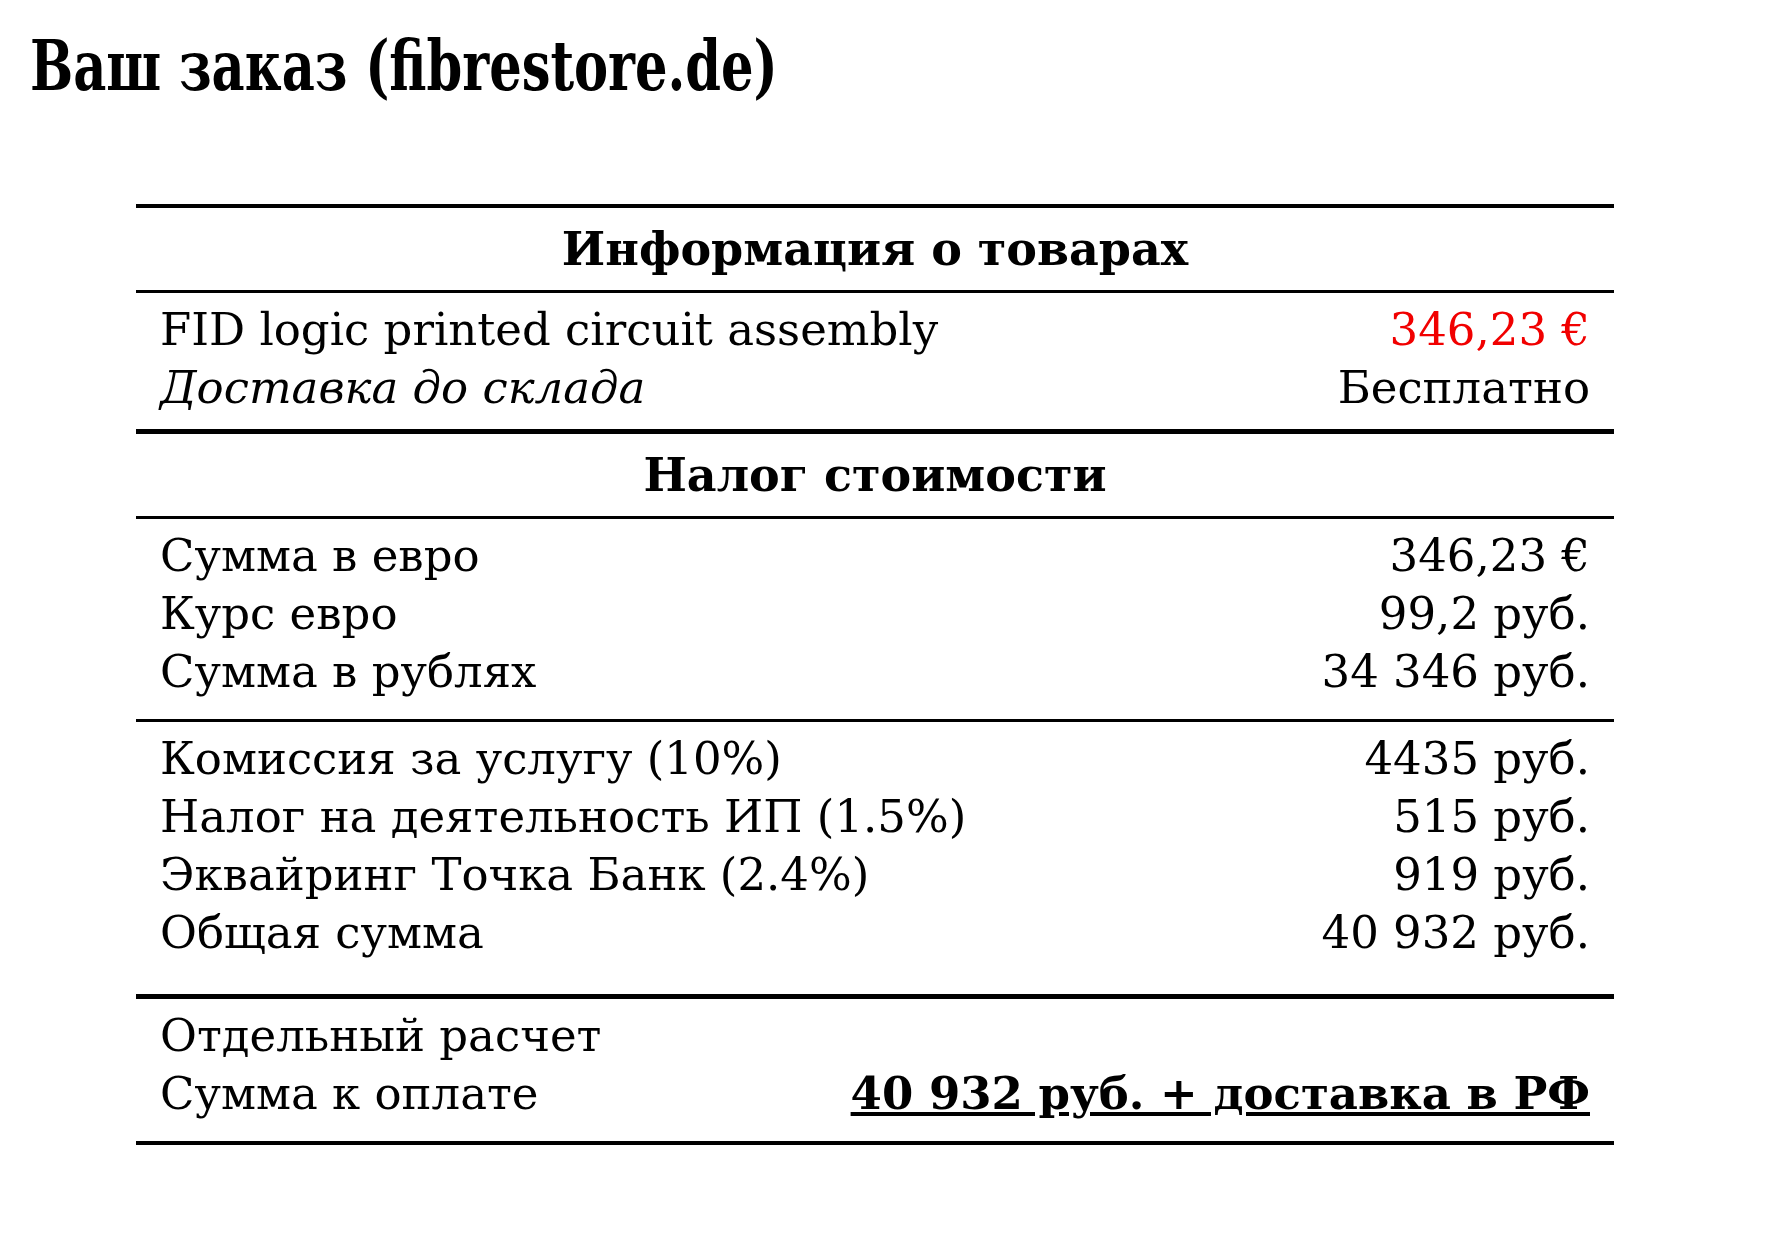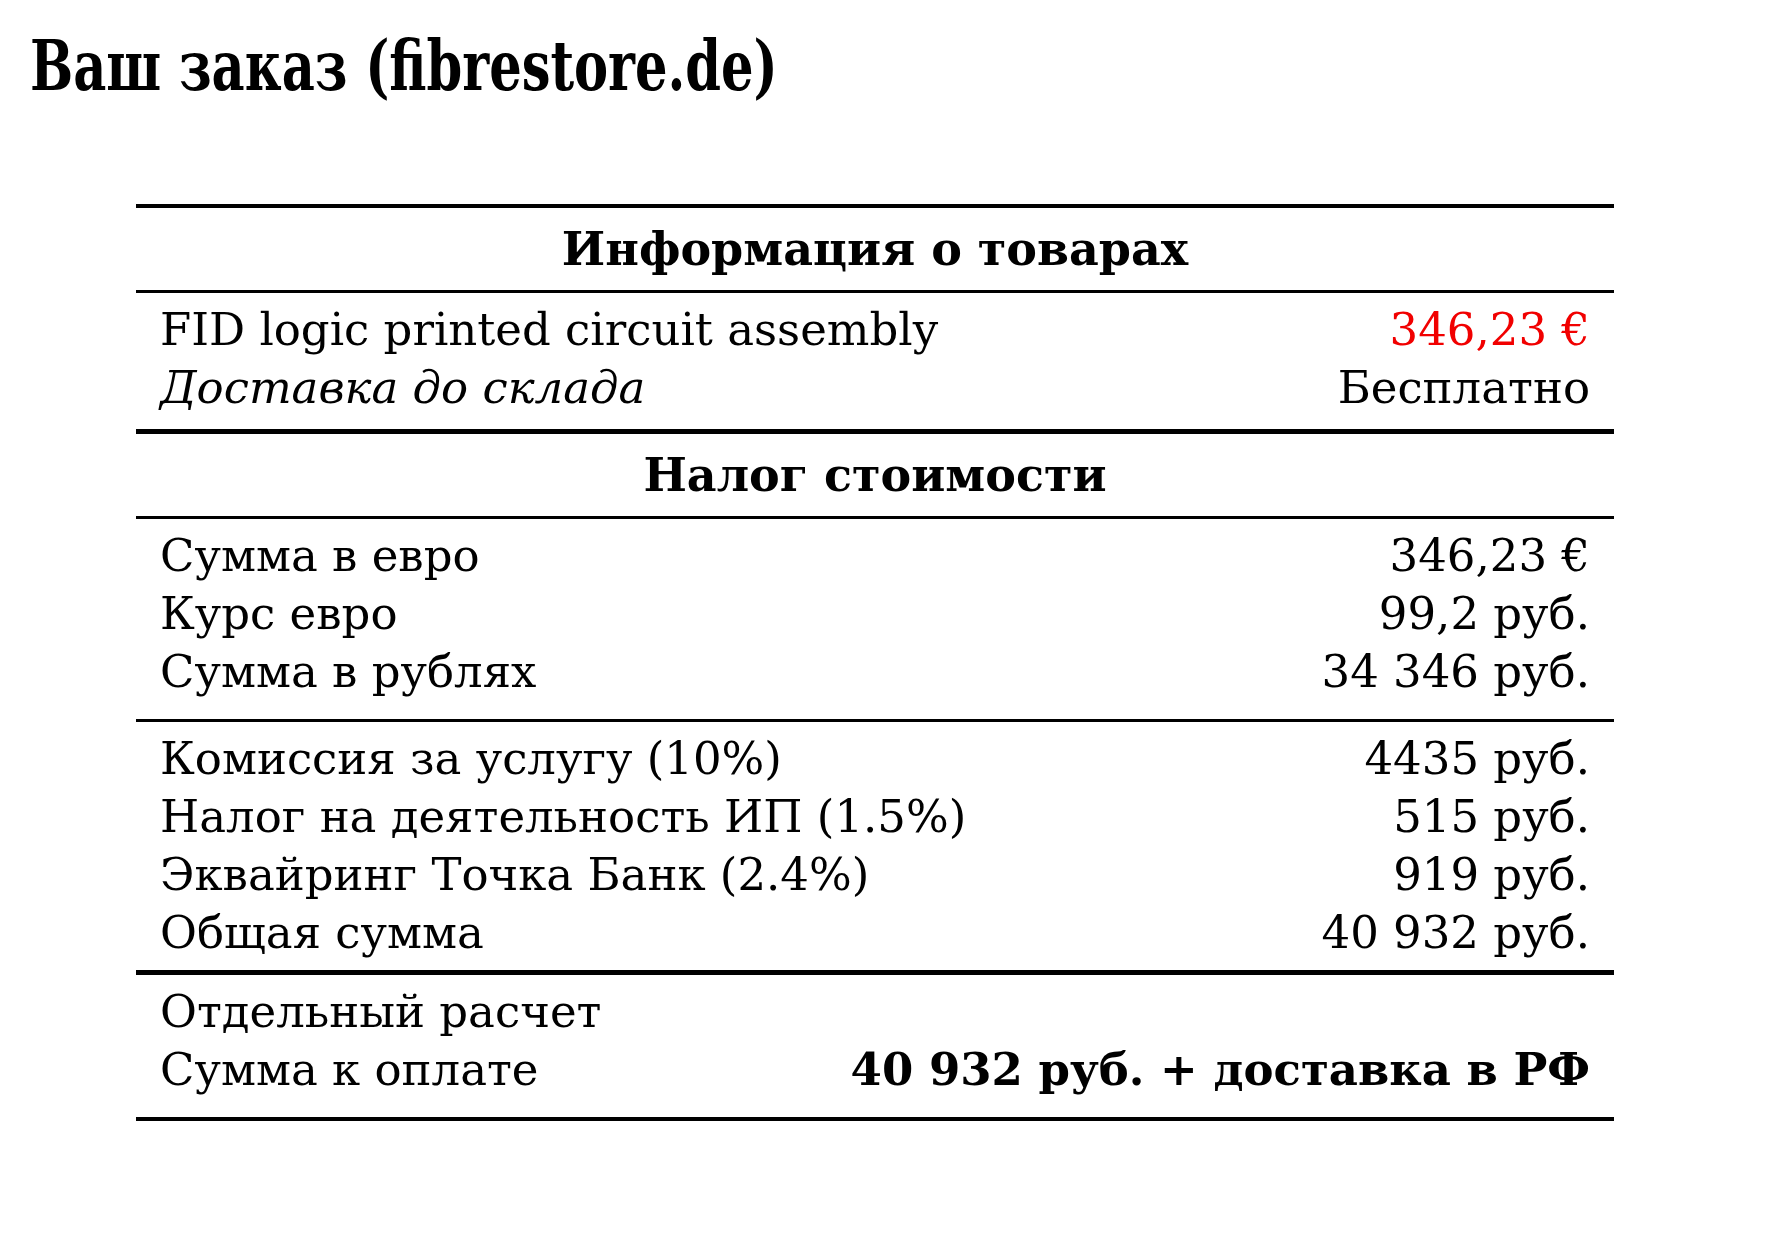--- a/index.html
+++ b/index.html
@@ -49,32 +49,32 @@
     font-weight: bold;
     font-size: 46px;
     line-height: 64px;
     white-space: nowrap;
   }
   .sec-body {
     padding: 8px 24px 12px 24px;
     font-size: 45px;
   }
   .sec-body.pb-lg { padding-bottom: 18px; }
-  .sec-body.pb-xl { padding-bottom: 8px; }
+  .sec-body.pb-xl { padding-bottom: 32px; }
   .row {
     display: flex;
     justify-content: space-between;
     align-items: flex-end;
     line-height: 58px;
     white-space: nowrap;
   }
   .cell-label { text-align: left; }
   .cell-value { text-align: right; }
   .italic { font-style: italic; }
-  .bold { font-weight: bold; }
+  .bold { font-weight: bold; text-decoration: underline; }
   .red { color: var(--red, #f10000); }
   .green { color: var(--green, #1e7a1e); font-weight: bold; }
 </style>
 </head>
 <body>
 
 <div class="page">
 
   <h1 class="doc-title">Ваш заказ (fibrestore.de)</h1>
 

